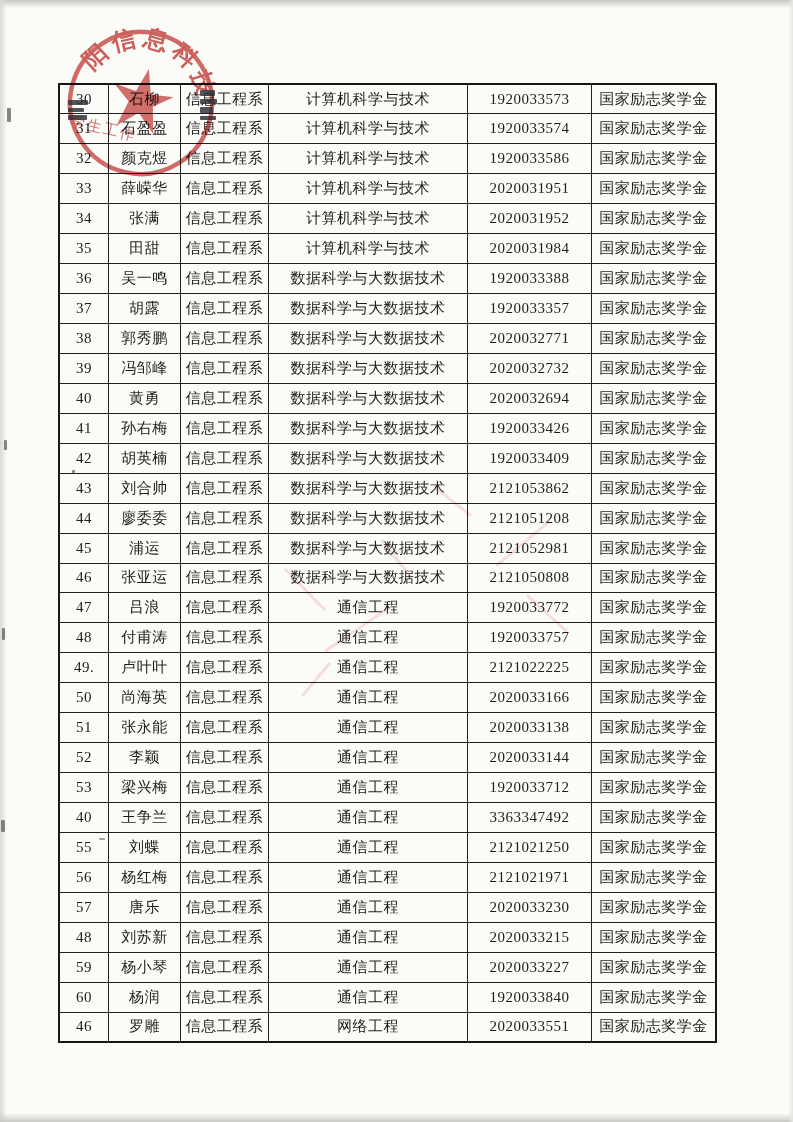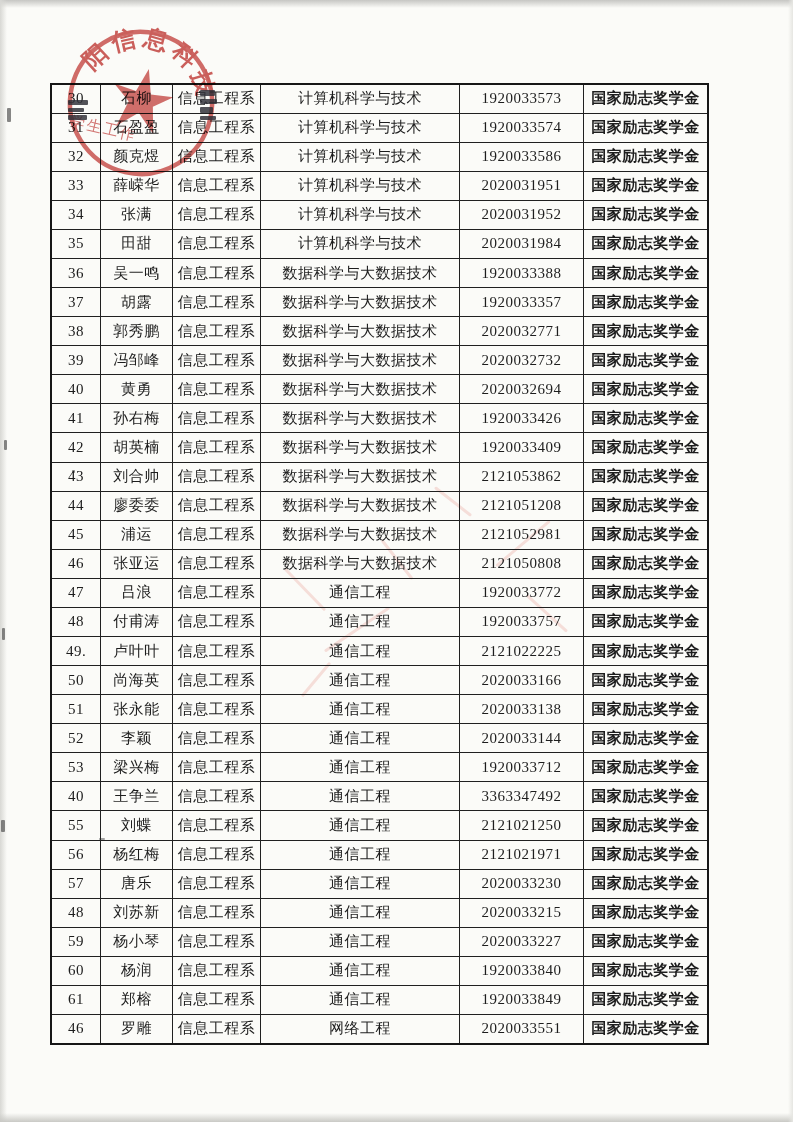--- a/index.html
+++ b/index.html
@@ -12,41 +12,41 @@
   }
   
   .edge{position:absolute;pointer-events:none;}
   .edge-top{left:0;top:0;width:793px;height:8px;background:linear-gradient(#c6c6c3,rgba(198,198,195,0));}
   .edge-left{left:0;top:0;width:7px;height:1122px;background:linear-gradient(90deg,#d8d8d4,rgba(216,216,212,0));}
   .edge-bottom{left:0;bottom:0;width:793px;height:9px;background:linear-gradient(rgba(200,200,196,0),#c9c9c5);}
   .edge-right{right:0;top:0;width:5px;height:1122px;background:linear-gradient(270deg,#e6e6e2,rgba(230,230,226,0));}
 
   
   table.roster{
-    position:absolute;left:50px;top:83px;
+    position:absolute;left:58px;top:83px;
     width:652px;height:960px;
     border-collapse:collapse;table-layout:fixed;
     border:2.5px solid #161616;
     z-index:2;
   }
   table.roster td{
     border:1.6px solid #202020;
     padding:0;margin:0;
     text-align:center;vertical-align:middle;
     font-size:15px;color:#1d1d1d;
     letter-spacing:0.5px;
     overflow:hidden;white-space:nowrap;
   }
   table.roster tr{height:29.09px;}
   td.c0{width:48px;font-size:14.5px;}
   td.c1{width:71px;font-size:15.5px;font-family:Liberation Serif, serif;}
   td.c2{width:87px;}
   td.c3{width:198px;}
   td.c4{width:123px;font-size:15.5px;letter-spacing:0.8px;}
-  td.c5{width:123px;font-weight:bold;}
+  td.c5{width:123px;}
 
   
   .stamp{
     position:absolute;left:55px;top:17px;
     width:172px;height:172px;
     z-index:3;
     mix-blend-mode:multiply;
     opacity:.84;
     pointer-events:none;
   }
@@ -327,28 +327,20 @@
           <td class="c3">通信工程</td>
           <td class="c4">2020033227</td>
           <td class="c5">国家励志奖学金</td>
         </tr>
         <tr>
           <td class="c0">60</td>
           <td class="c1">杨润</td>
           <td class="c2">信息工程系</td>
           <td class="c3">通信工程</td>
           <td class="c4">1920033840</td>
-          <td class="c5">国家励志奖学金</td>
-        </tr>
-        <tr>
-          <td class="c0">61</td>
-          <td class="c1">郑榕</td>
-          <td class="c2">信息工程系</td>
-          <td class="c3">通信工程</td>
-          <td class="c4">1920033849</td>
           <td class="c5">国家励志奖学金</td>
         </tr>
         <tr>
           <td class="c0">46</td>
           <td class="c1">罗雕</td>
           <td class="c2">信息工程系</td>
           <td class="c3">网络工程</td>
           <td class="c4">2020033551</td>
           <td class="c5">国家励志奖学金</td>
         </tr>

